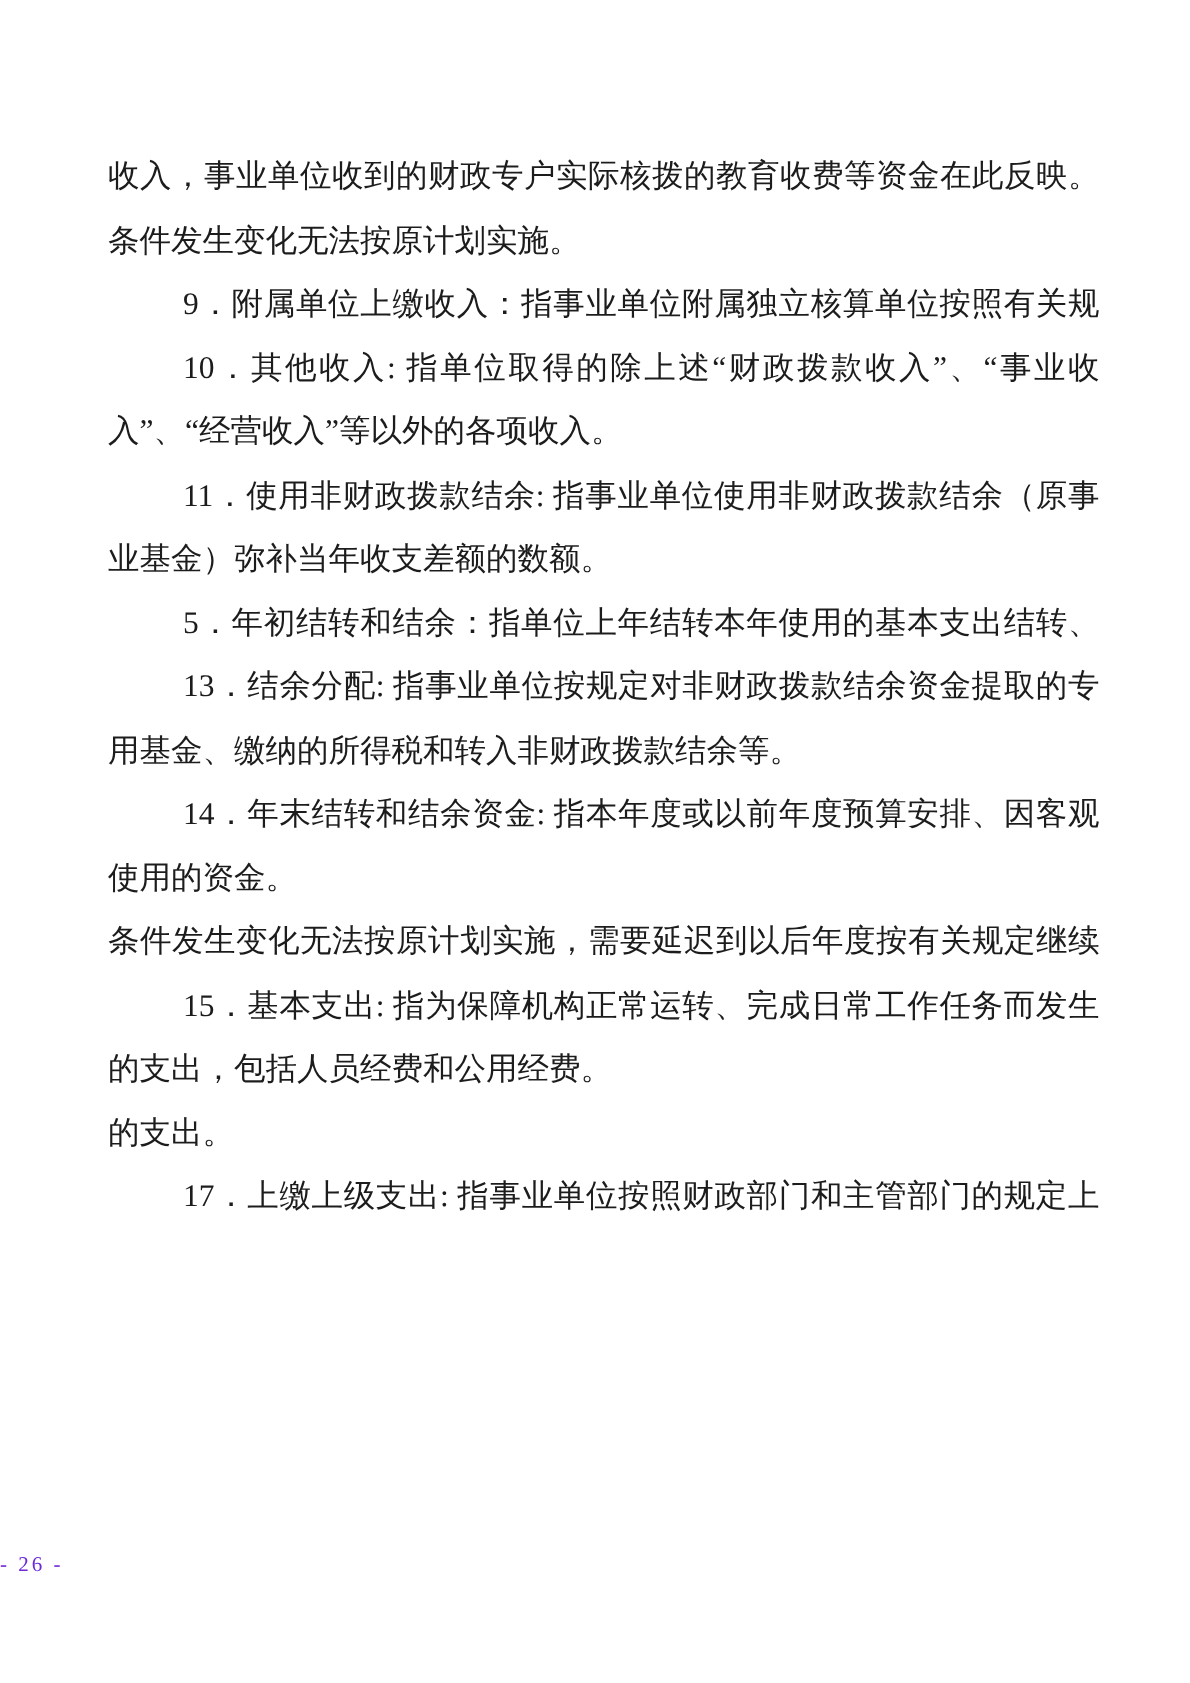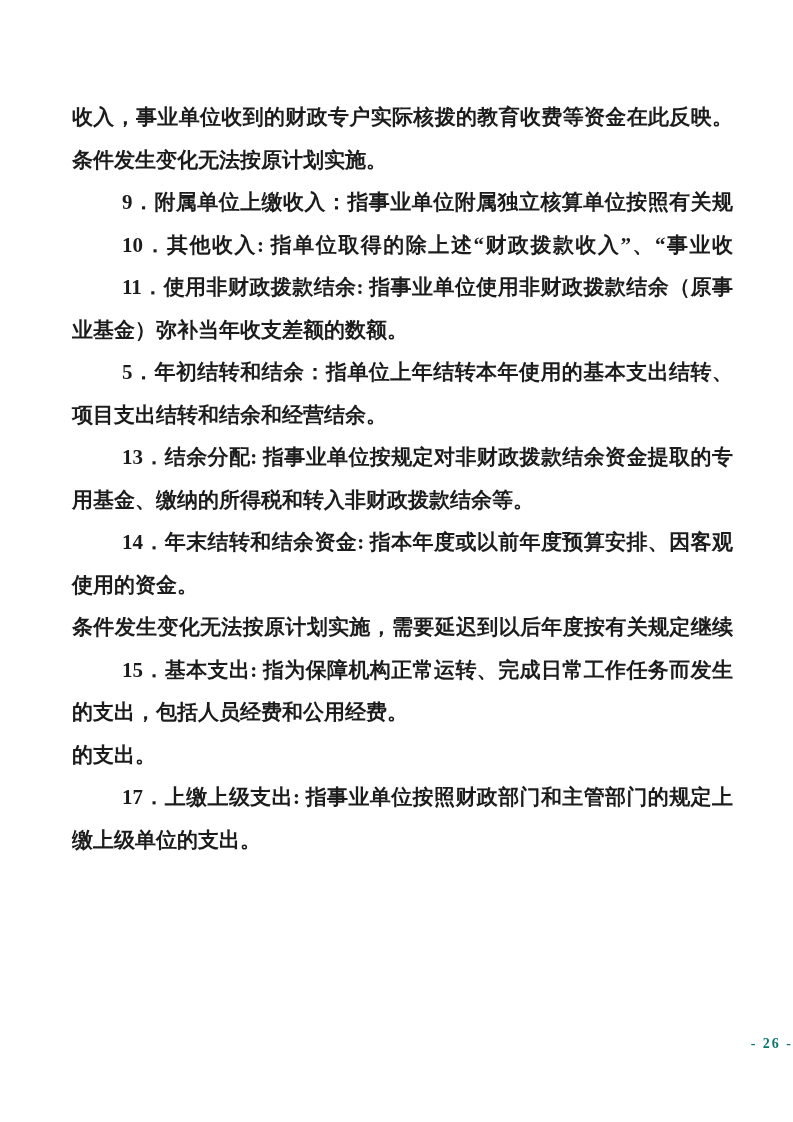--- a/index.html
+++ b/index.html
@@ -8,21 +8,20 @@
     background: #ffffff;
   }
   .page {
     position: relative;
     width: 793px;
     height: 1122px;
     background: #ffffff;
     overflow: hidden;
     font-family: "Liberation Serif", "DejaVu Serif", serif;
     color: #1c1c1c;
-    font-weight: bold;
   }
   .doc-body {
     position: absolute;
     top: 96px;
     left: 72px;
     width: 661px;
   }
   .line {
     font-size: 21px;
     line-height: 42.5px;
@@ -36,45 +35,44 @@
     text-justify: inter-character;
   }
   .line.indent {
     padding-left: 50px;
   }
   .page-footer {
     position: absolute;
     top: 1036px;
     left: 0;
     width: 793px;
-    text-align: right;
+    text-align: left;
     font-size: 14px;
     letter-spacing: 2px;
-    color: #0f766e;
+    color: #6d28d9;
     font-family: "Liberation Serif", "DejaVu Serif", serif;
   }
 </style>
 </head>
 <body>
 
 <div class="page">
   <div class="doc-body">
       <div class="line just">收入，事业单位收到的财政专户实际核拨的教育收费等资金在此反映。</div>
       <div class="line">条件发生变化无法按原计划实施。</div>
       <div class="line indent just">9．附属单位上缴收入：指事业单位附属独立核算单位按照有关规</div>
       <div class="line indent just">10．其他收入: 指单位取得的除上述“财政拨款收入”、“事业收</div>
+      <div class="line">入”、“经营收入”等以外的各项收入。</div>
       <div class="line indent just">11．使用非财政拨款结余: 指事业单位使用非财政拨款结余（原事</div>
       <div class="line">业基金）弥补当年收支差额的数额。</div>
       <div class="line indent just">5．年初结转和结余：指单位上年结转本年使用的基本支出结转、</div>
-      <div class="line">项目支出结转和结余和经营结余。</div>
       <div class="line indent just">13．结余分配: 指事业单位按规定对非财政拨款结余资金提取的专</div>
       <div class="line">用基金、缴纳的所得税和转入非财政拨款结余等。</div>
       <div class="line indent just">14．年末结转和结余资金: 指本年度或以前年度预算安排、因客观</div>
       <div class="line">使用的资金。</div>
       <div class="line just">条件发生变化无法按原计划实施，需要延迟到以后年度按有关规定继续</div>
       <div class="line indent just">15．基本支出: 指为保障机构正常运转、完成日常工作任务而发生</div>
       <div class="line">的支出，包括人员经费和公用经费。</div>
       <div class="line">的支出。</div>
       <div class="line indent just">17．上缴上级支出: 指事业单位按照财政部门和主管部门的规定上</div>
-      <div class="line">缴上级单位的支出。</div>
     </div>
   <div class="page-footer">- 26 -</div>
 </div>
 
 </body></html>

